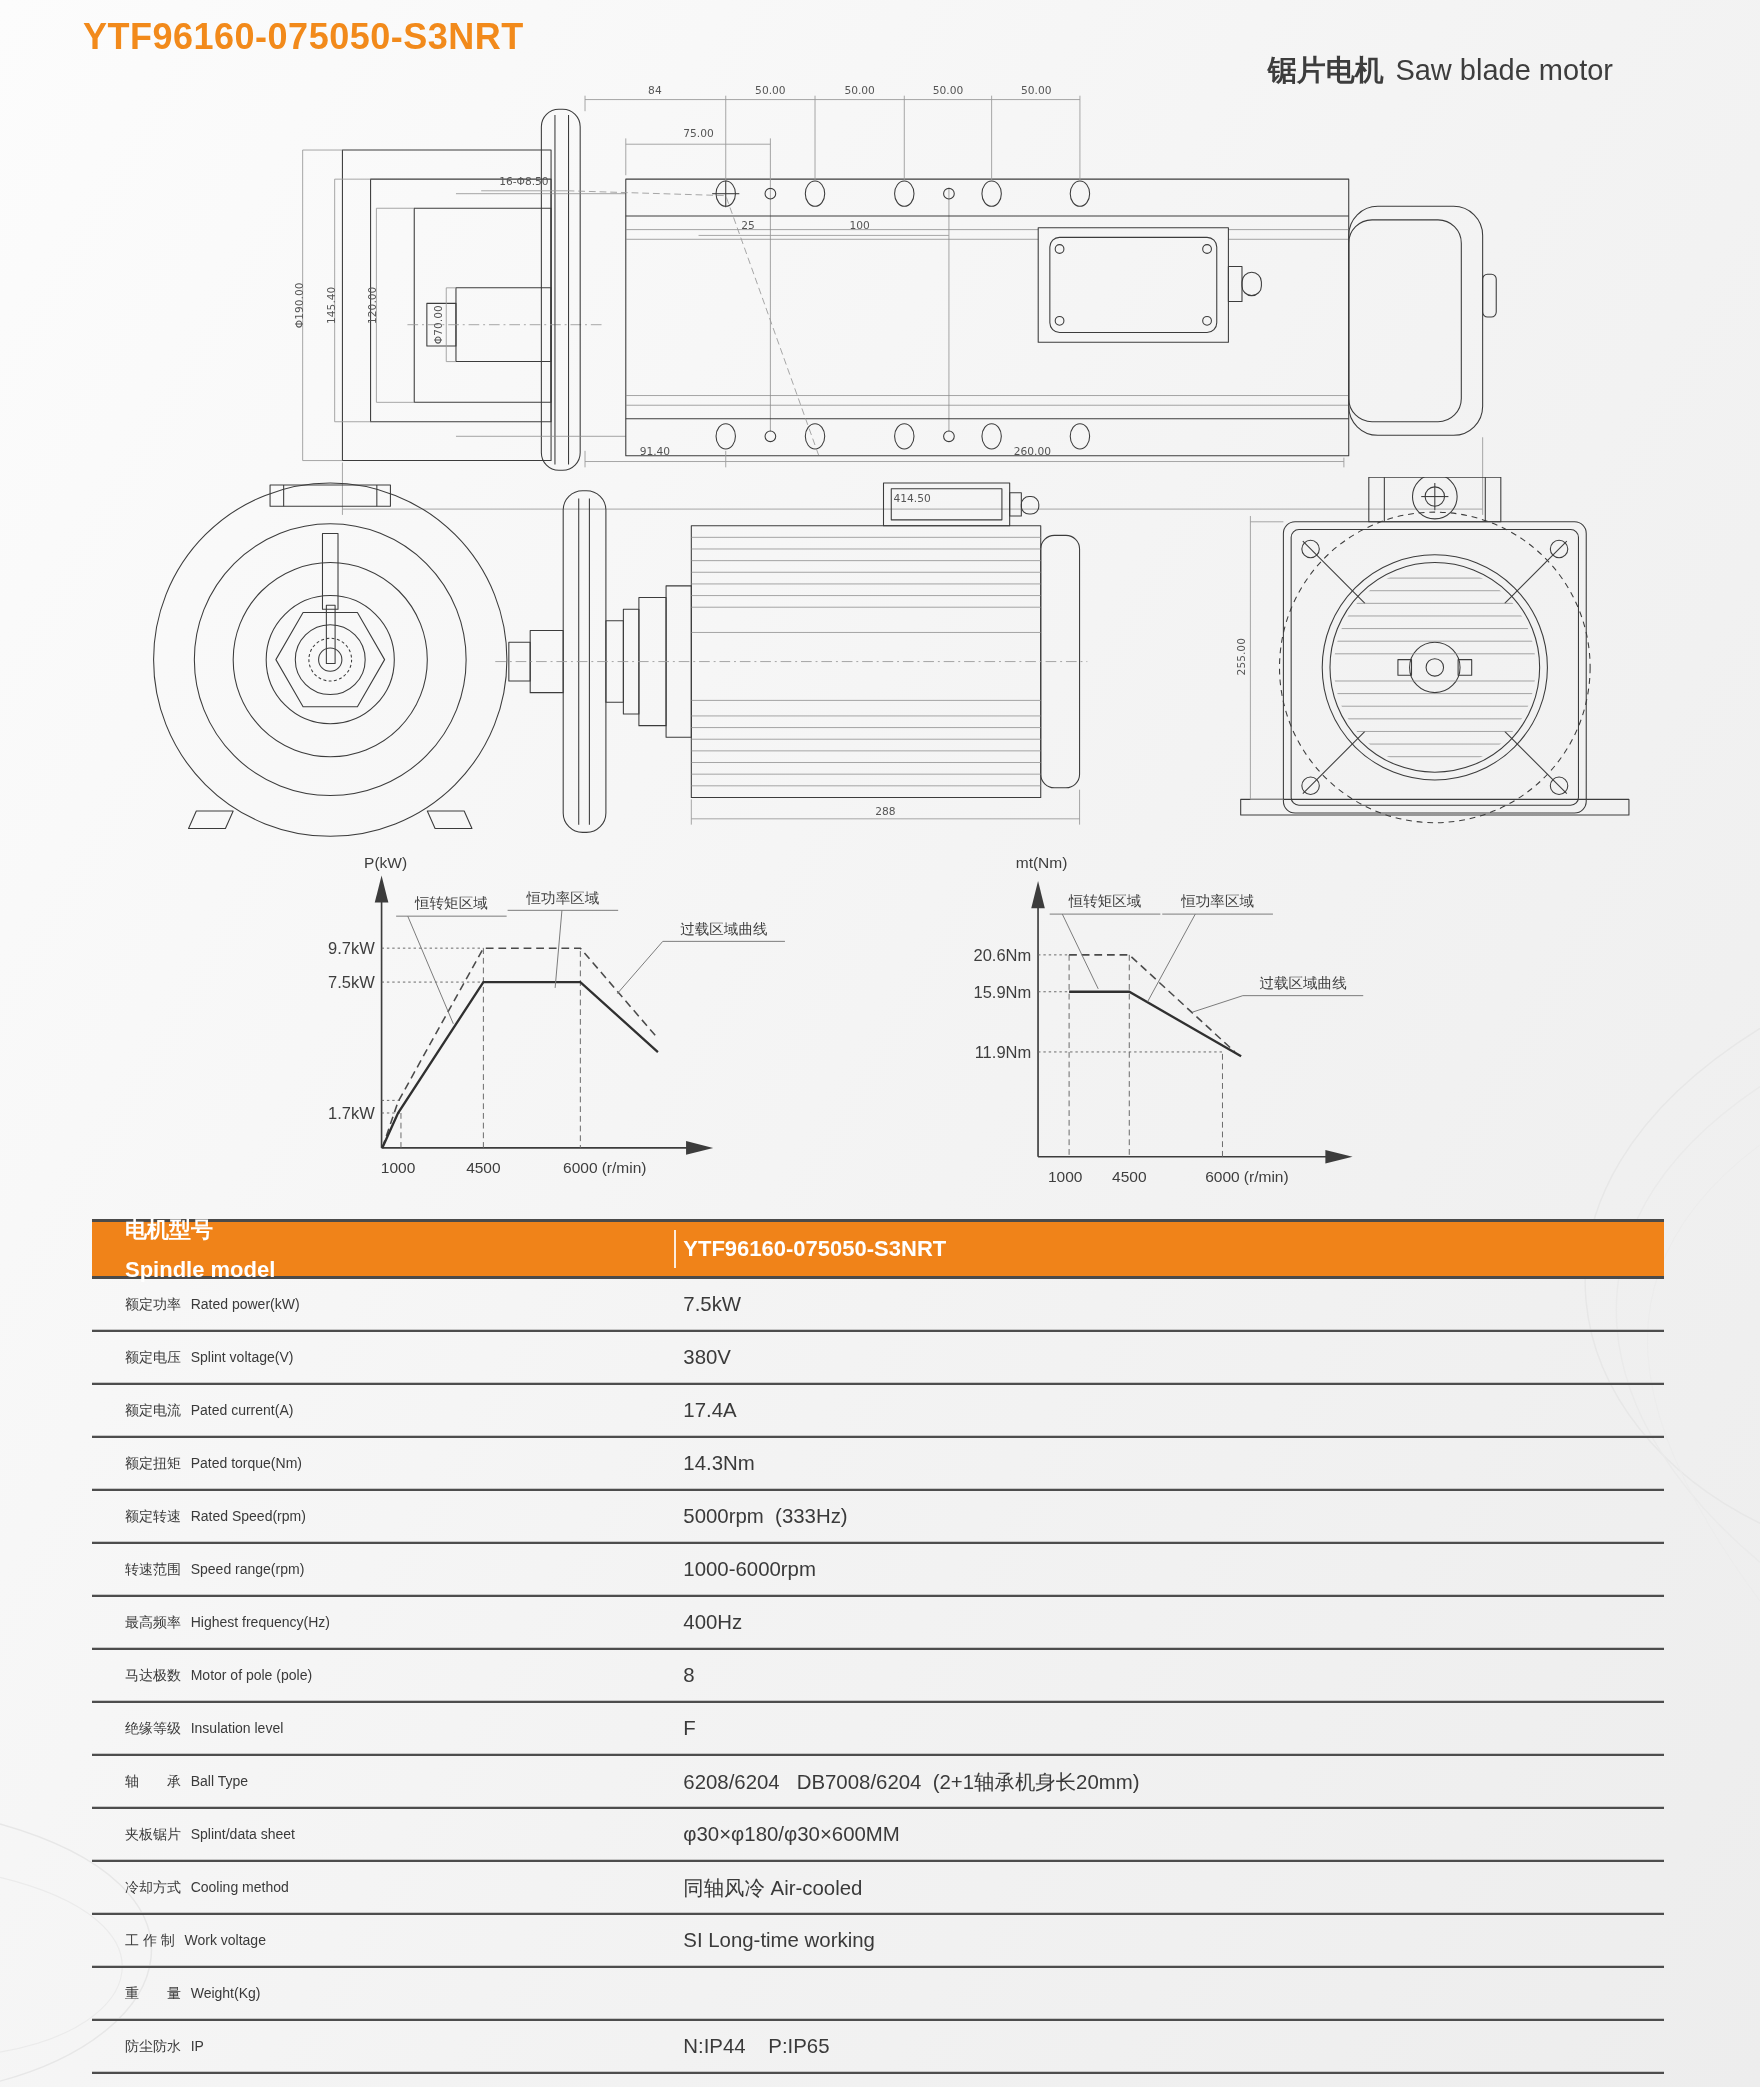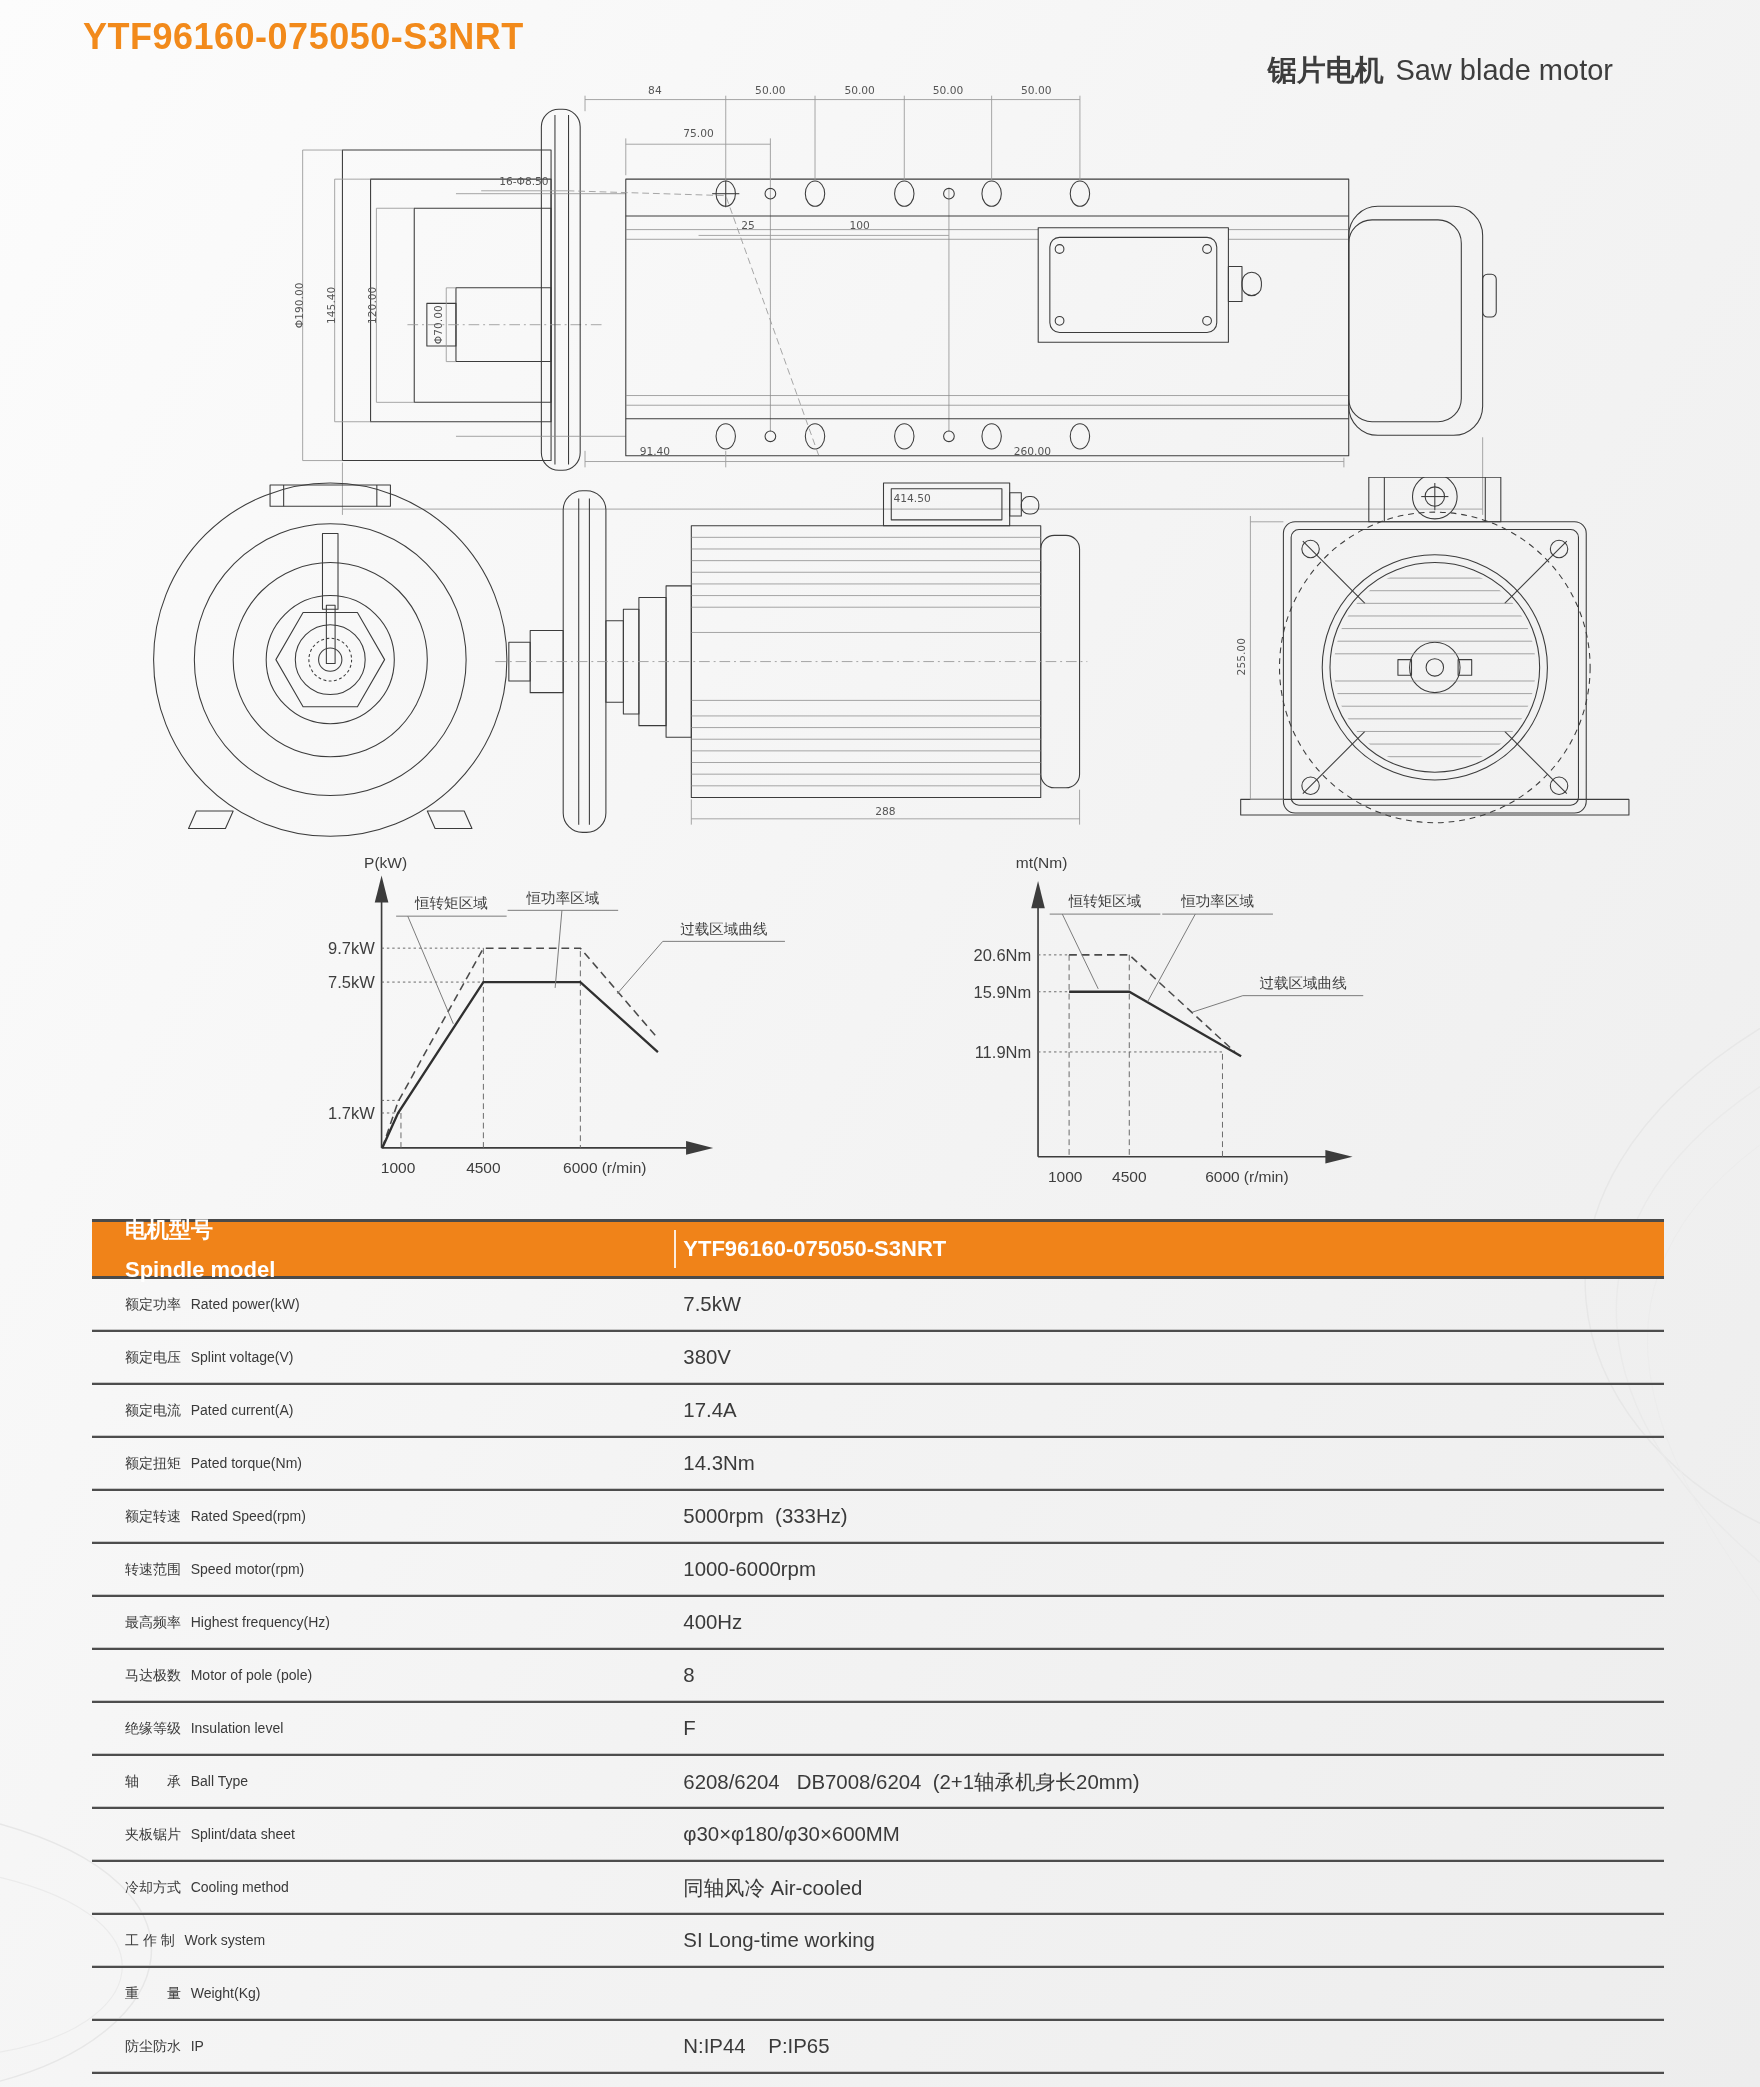--- a/index.html
+++ b/index.html
@@ -400,21 +400,21 @@
         <div class="tlabel">
           <span>额定转速</span>
           <span>Rated Speed(rpm)</span>
         </div>
         <div class="tvalue">5000rpm  (333Hz)</div>
       </div>
 
       <div class="trow">
         <div class="tlabel">
           <span>转速范围</span>
-          <span>Speed motor(rpm)</span>
+          <span>Speed range(rpm)</span>
         </div>
         <div class="tvalue">1000-6000rpm</div>
       </div>
 
       <div class="trow">
         <div class="tlabel">
           <span>最高频率</span>
           <span>Highest frequency(Hz)</span>
         </div>
         <div class="tvalue">400Hz</div>
@@ -456,21 +456,21 @@
         <div class="tlabel">
           <span>冷却方式</span>
           <span>Cooling method</span>
         </div>
         <div class="tvalue">同轴风冷 Air-cooled</div>
       </div>
 
       <div class="trow">
         <div class="tlabel">
           <span>工 作 制</span>
-          <span>Work system</span>
+          <span>Work voltage</span>
         </div>
         <div class="tvalue">SI Long-time working</div>
       </div>
 
       <div class="trow">
         <div class="tlabel">
           <span>重　　量</span>
           <span>Weight(Kg)</span>
         </div>
         <div class="tvalue"></div>

